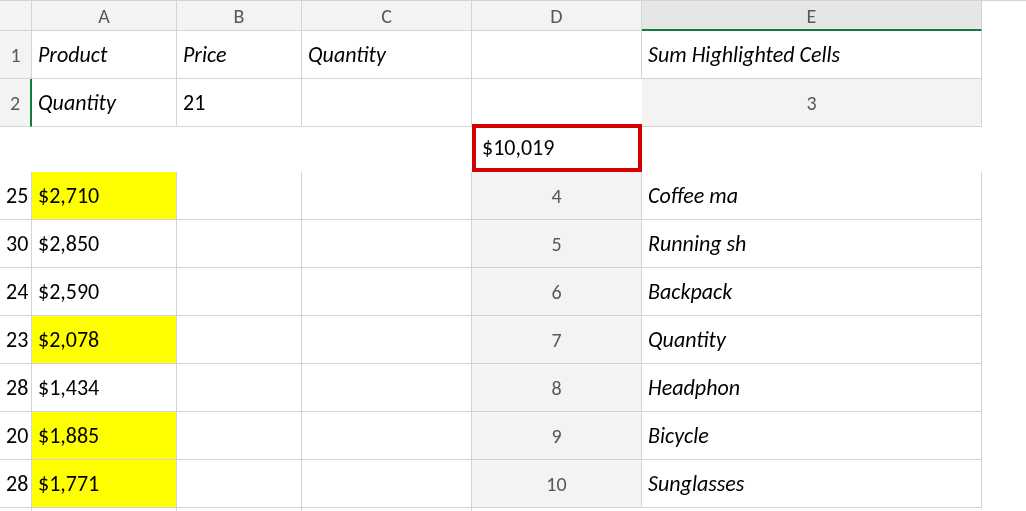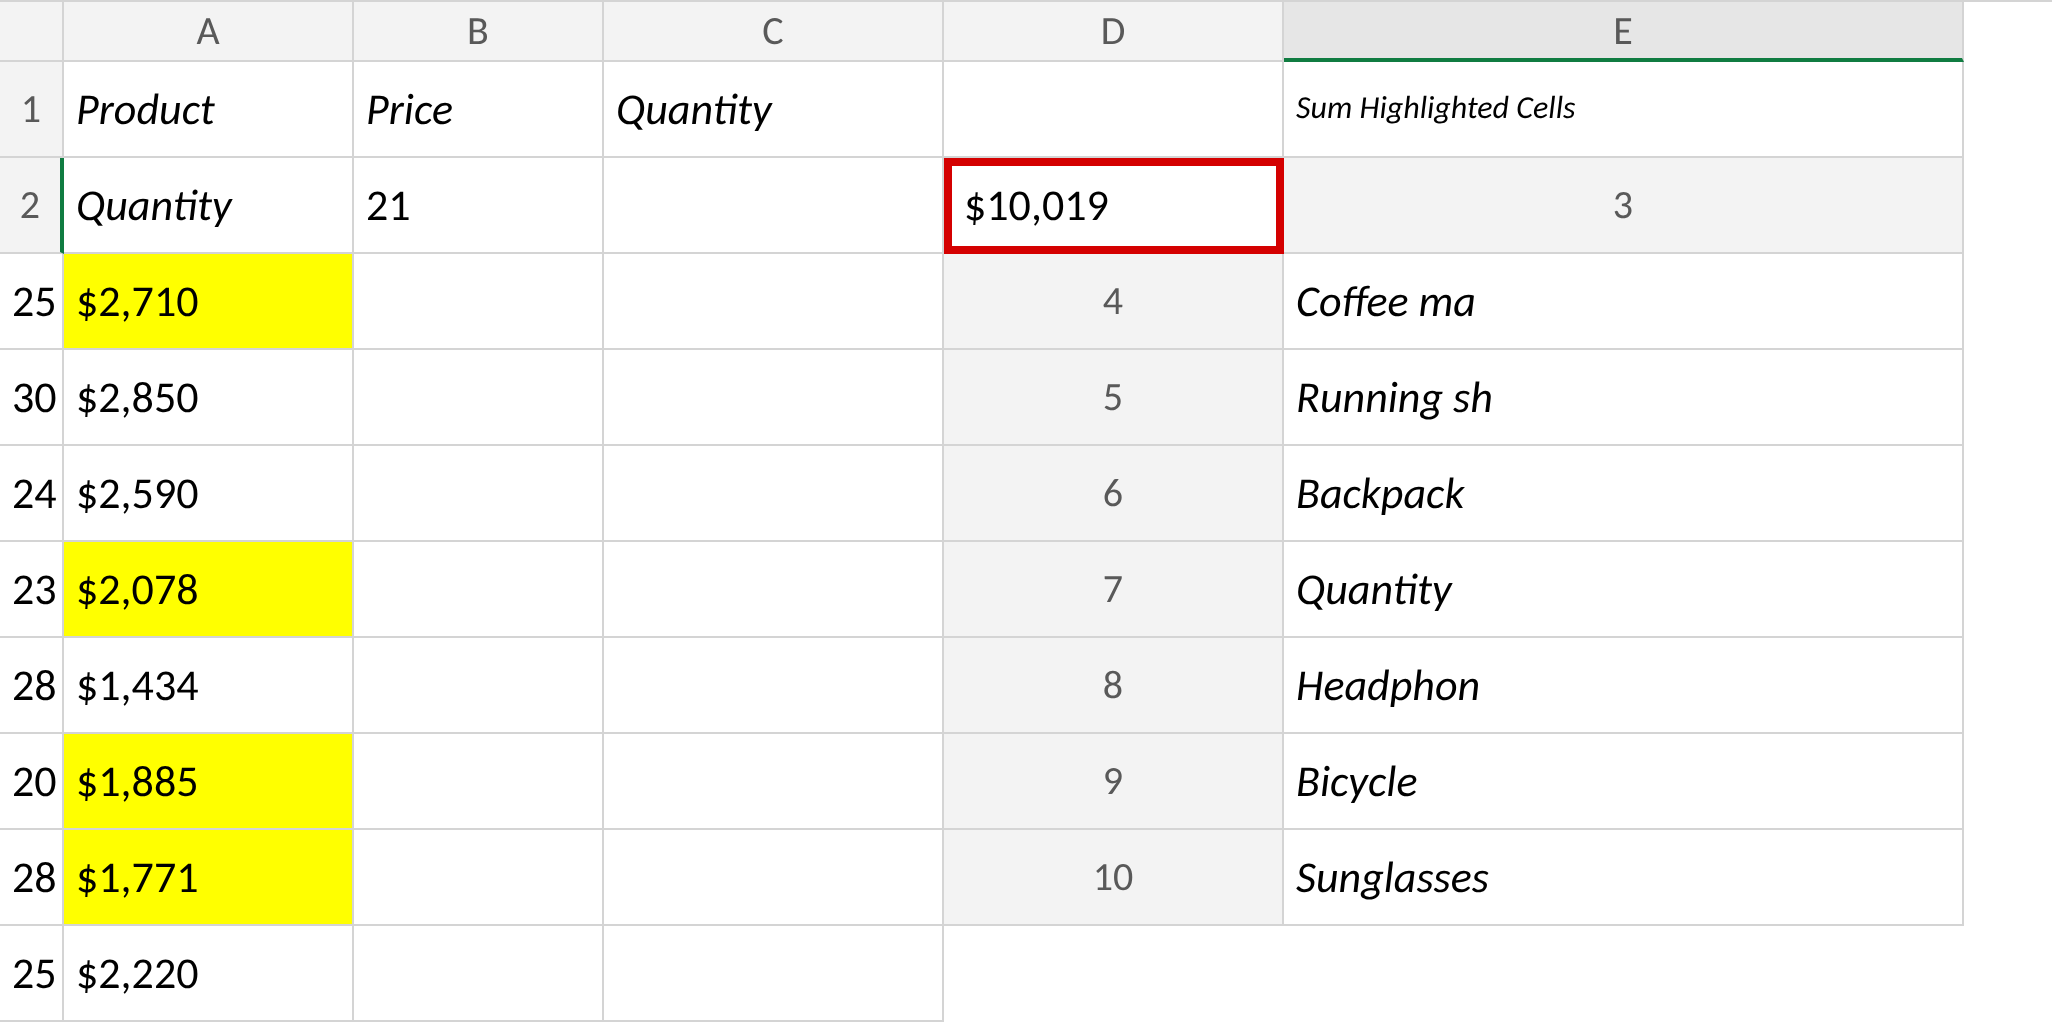--- a/index.html
+++ b/index.html
@@ -61,29 +61,30 @@
     }
     .cell.right {
       text-align: left;
     }
     .cell.highlight {
       background: #ffff00;
     }
     .cell.red-border {
       border: 4px solid #d40000;
       line-height: 40px;
+      margin-top: 45px;
     }
     .corner {
       background: #f3f3f3;
       border-right: 1px solid #d4d4d4;
       border-bottom: 1px solid #d4d4d4;
       height: 30px;
     }
     .cell.e-label {
-      font-size: 16px;
+      font-size: 22px;
     }
   </style>
 </head>
 <body>
 
 <div class="spreadsheet">
 
   <div class="corner"></div>
   <div class="col-header">A</div>
   <div class="col-header">B</div>

